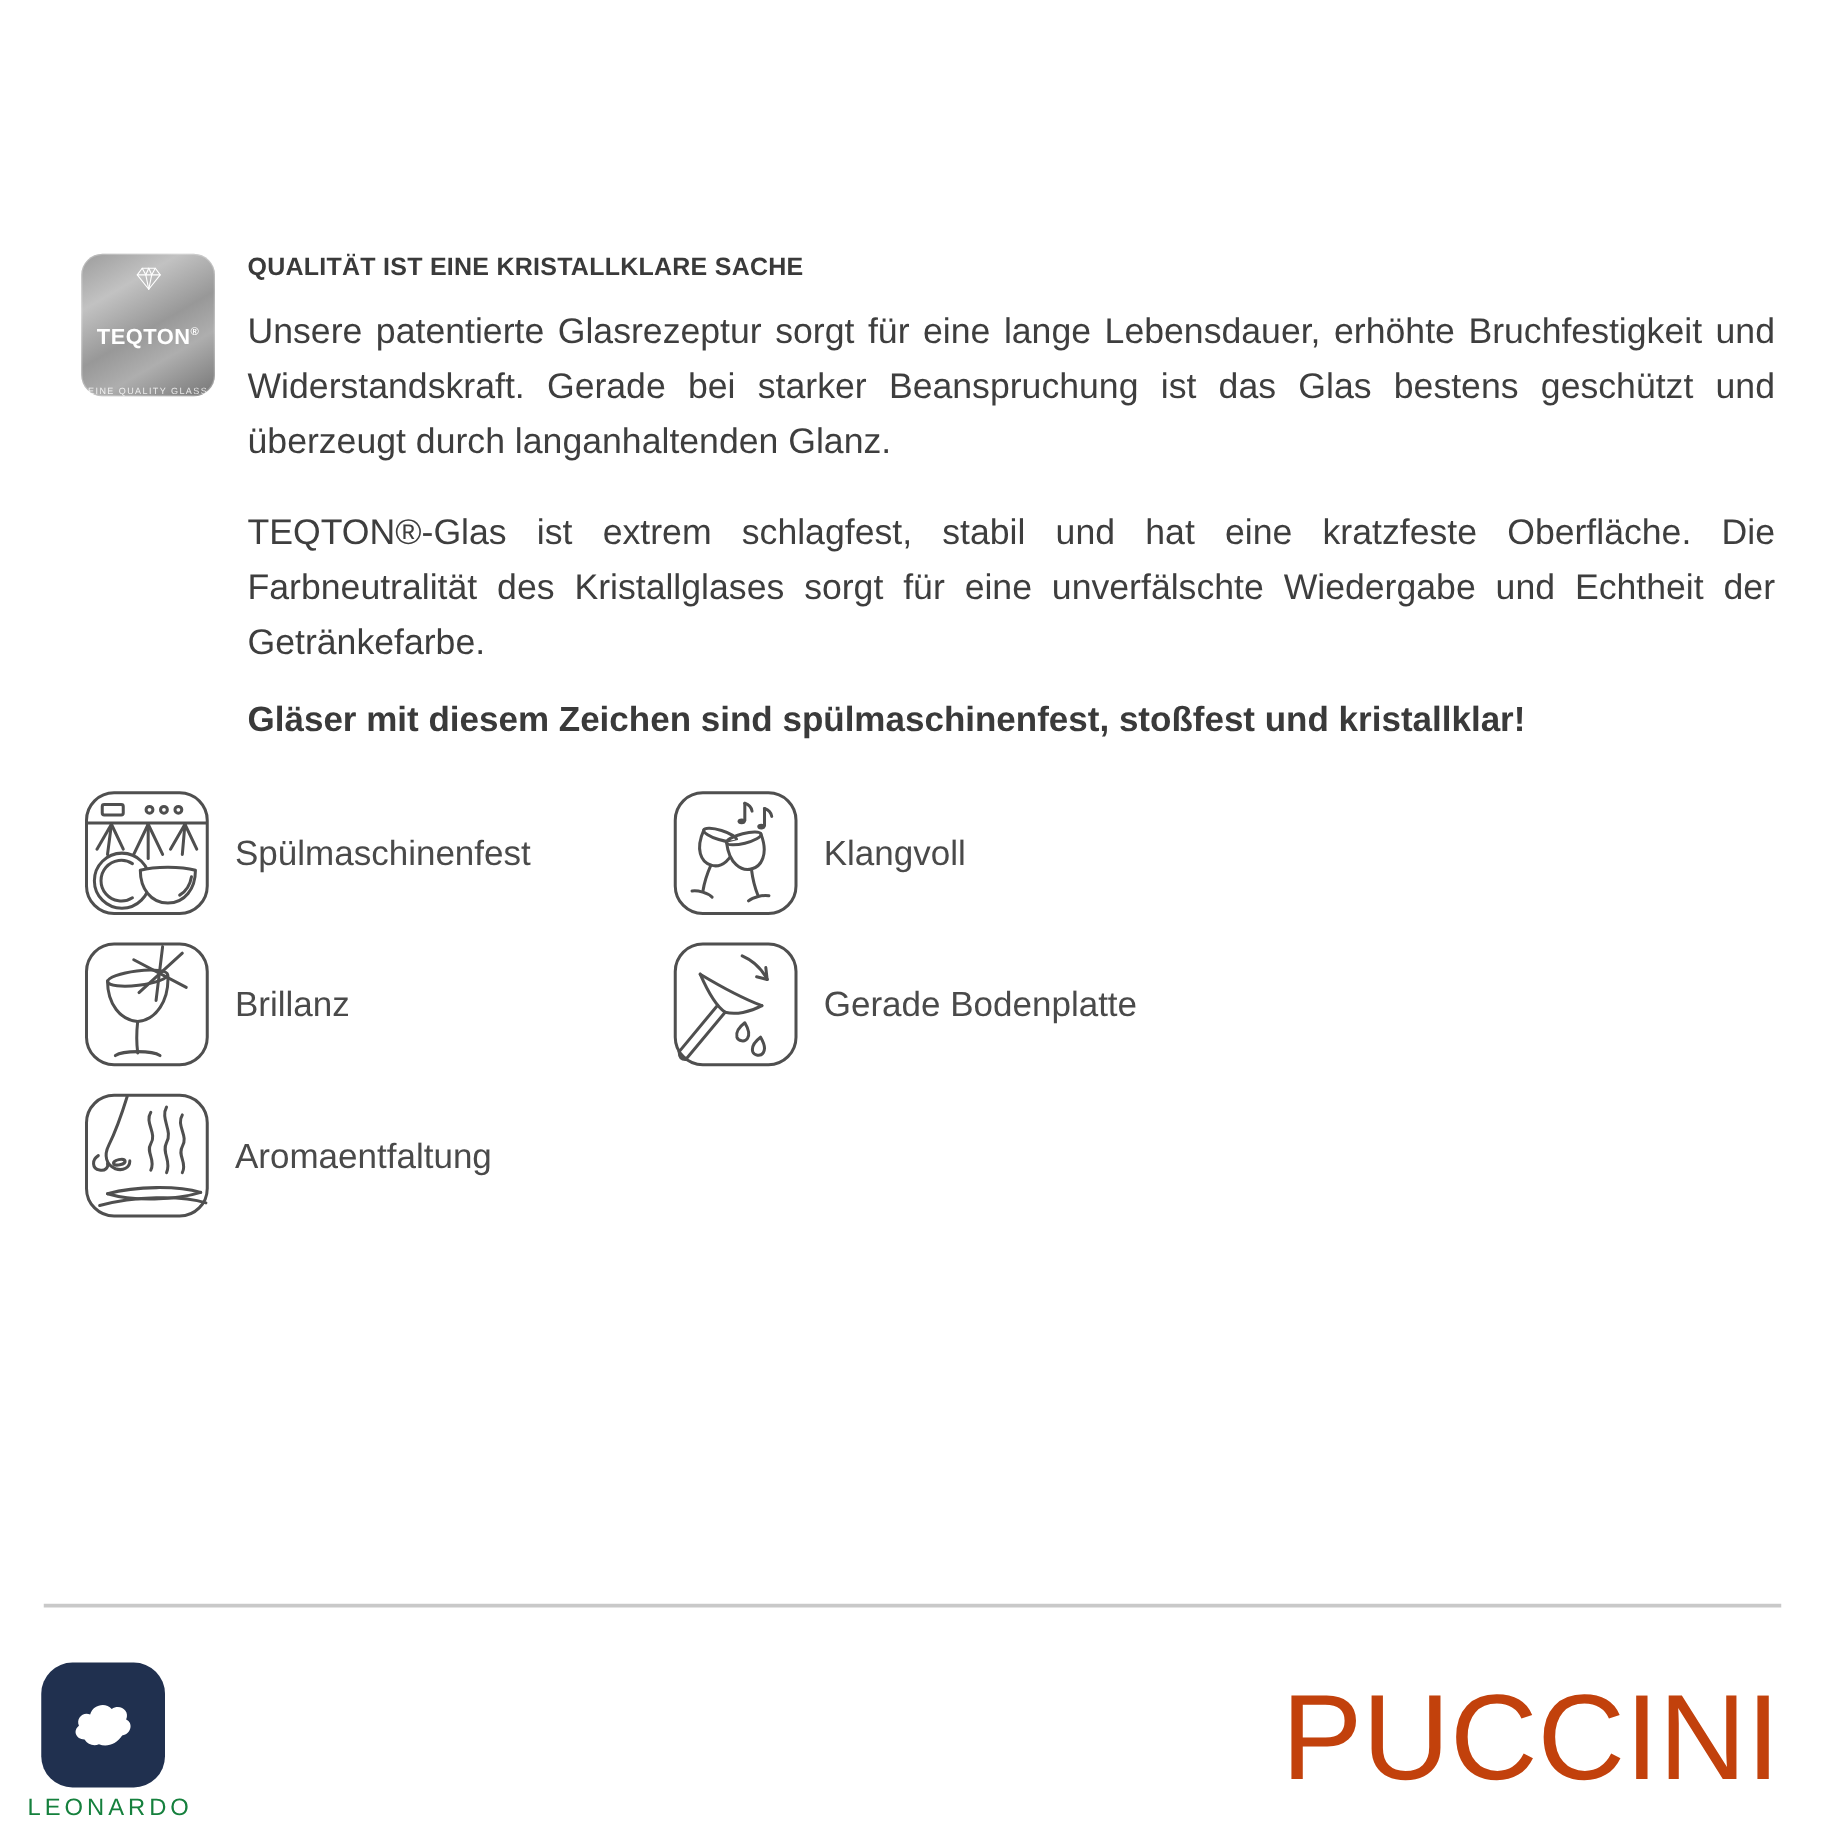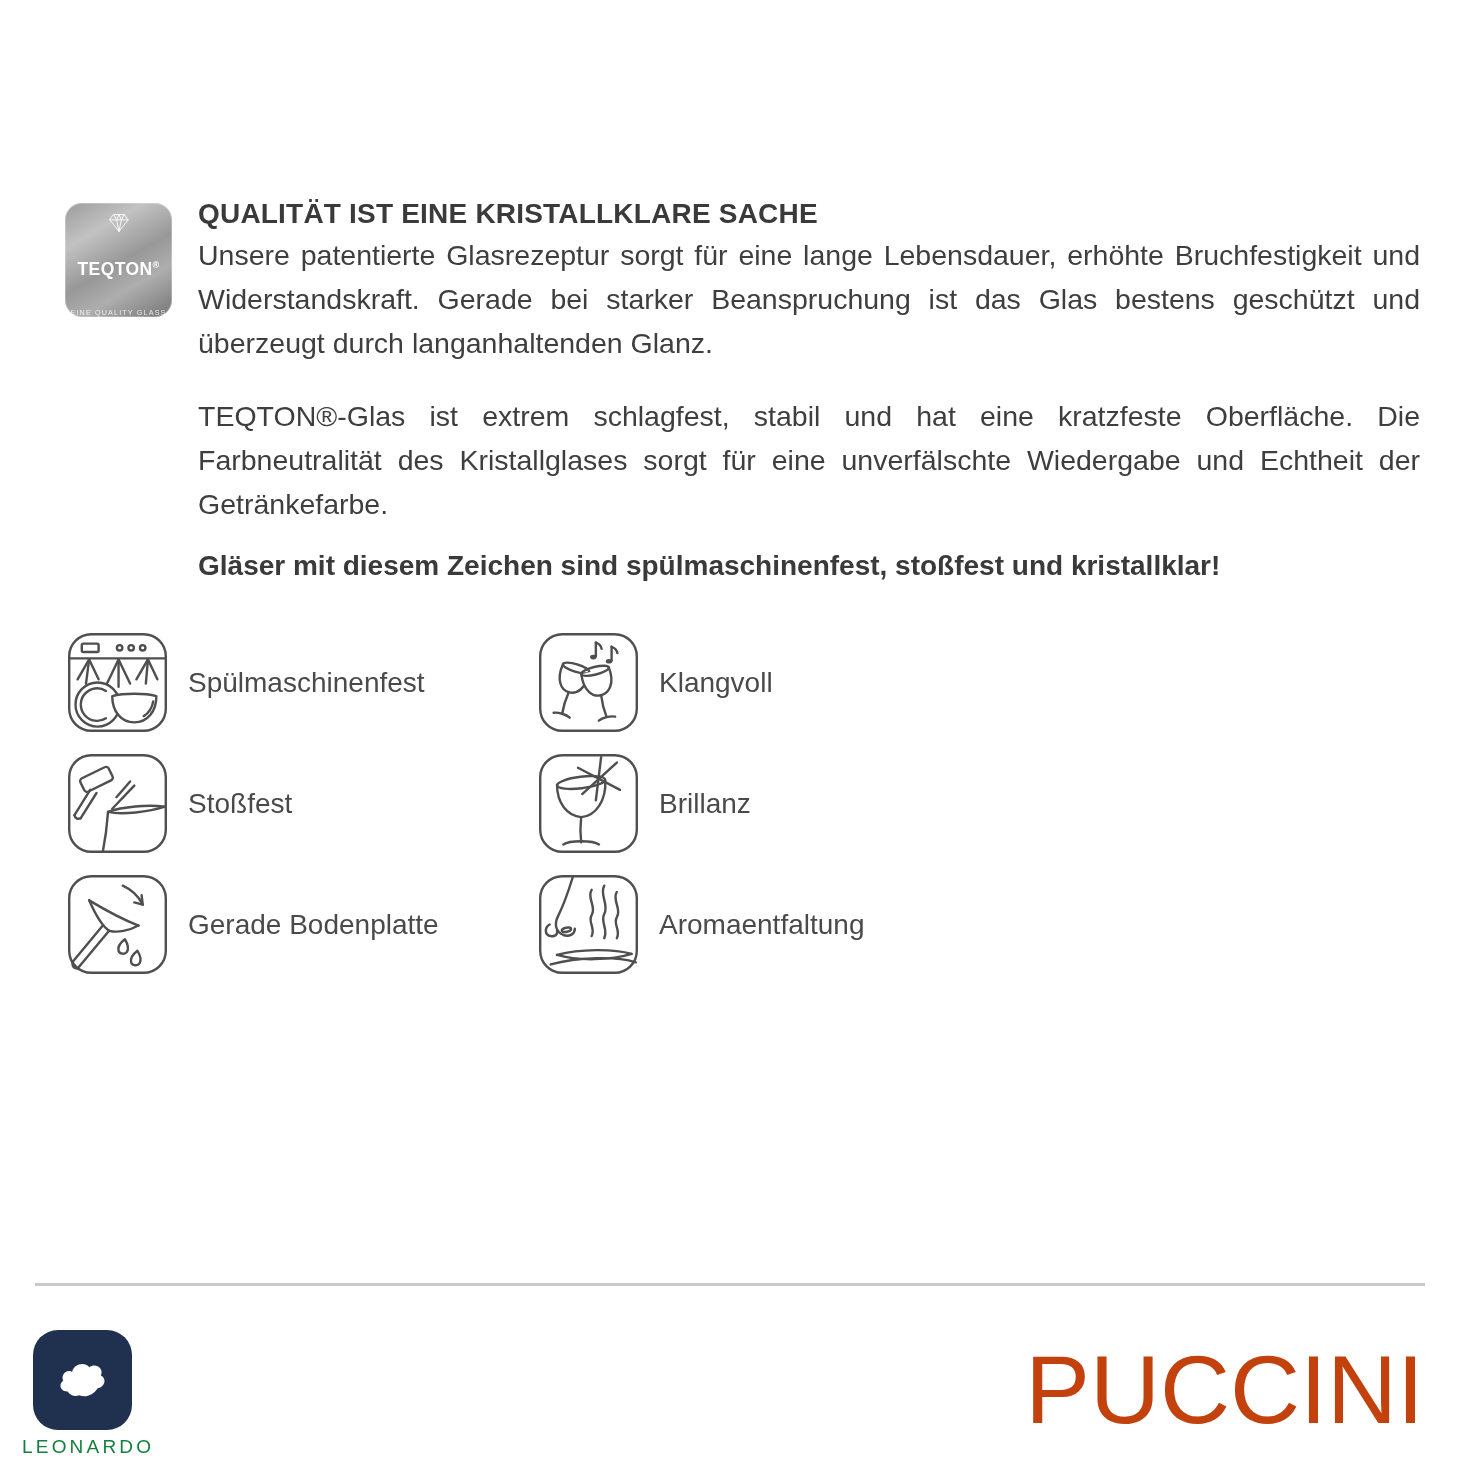--- a/index.html
+++ b/index.html
@@ -10,22 +10,22 @@
   .badge{position:absolute;left:65px;top:203px;width:107px;height:114px;border-radius:17px;
          background:linear-gradient(150deg,#9c9c9c 0%,#c2c2c2 26%,#989898 52%,#aeaeae 70%,#757575 100%);
          display:flex;flex-direction:column;align-items:center;box-shadow:inset 0 0 0 1px rgba(255,255,255,.25);gap:26px;}
   .badge svg{margin-top:9px;}
   .badge-brand{color:#ffffff;font-weight:bold;font-size:17.5px;letter-spacing:.4px;line-height:1;margin-top:1px;}
   .badge-brand sup{font-size:9px;}
   .badge-tag{color:rgba(255,255,255,.82);font-size:7.2px;letter-spacing:1.15px;margin-top:4px;white-space:nowrap;}
 
   
   .textblock{position:absolute;left:198px;top:196px;width:1222px;color:#3e3e3e;}
-  .textblock h1{margin:0;font-size:28px;line-height:36px;font-weight:bold;color:#3a3a3a;letter-spacing:.2px;}
-  .para{margin:1px 0 0;font-size:28.5px;line-height:44px;text-align:justify;}
+  .textblock h1{margin:0;font-size:20px;line-height:36px;font-weight:bold;color:#3a3a3a;letter-spacing:.2px;}
+  .para{margin:11px 0 0;font-size:28.5px;line-height:44px;text-align:justify;}
   .para2{margin-top:29px;}
   .highlight{margin:18px 0 0;font-size:28px;line-height:44px;font-weight:bold;color:#3a3a3a;}
 
   
   .features{position:absolute;left:65px;top:630px;display:grid;grid-template-columns:455px auto;row-gap:26px;gap:16px;}
   .feature{display:flex;align-items:center;}
   .ficon{width:105px;height:105px;flex:0 0 105px;}
   .ficon *{fill:none;stroke:#4f4f4f;stroke-width:2.3;stroke-linecap:round;stroke-linejoin:round;}
   .ficon .fill{fill:#4f4f4f;stroke:none;}
   .ficon .wfill{fill:#ffffff;}
@@ -110,35 +110,20 @@
         <g transform="translate(63 66) rotate(-14)">
           <path class="wfill" d="M-13.5 -28 C-15.5 -12 -8 -4 0 -4 C8 -4 15.5 -12 13.5 -28"></path>
           <ellipse cx="0" cy="-28" rx="13.5" ry="3.7"></ellipse>
           <path d="M0 -4 C-1 4 -1 10 0 17"></path>
           <path d="M-8 19 C-4 17 4 17 8 19"></path>
         </g>
       </svg>
       <span class="flabel">Klangvoll</span>
     </div>
 
-    <div class="feature">
-      <svg class="ficon" viewBox="0 0 100 100">
-        <rect x="4" y="4" width="92" height="92" rx="21"></rect>
-        <rect x="15" y="20" width="30" height="14" rx="3" transform="rotate(-26 30 27)"></rect>
-        <path d="M24 37 L9 61"></path>
-          <path d="M30 40 L15 64"></path>
-          <path d="M9 61 C9.5 64 12 65.5 15 64"></path>
-        <path d="M49 44 L62 29"></path>
-          <path d="M45 55 L66 33"></path>
-        <path d="M41 58 C55 53 78 51 95 53"></path>
-        <path d="M41 58 C54 61 80 58 95 53"></path>
-        <path d="M41 58 C40 72 38 86 36 96"></path>
-      </svg>
-      <span class="flabel">Stoßfest</span>
-    </div>
 
     <div class="feature">
       <svg class="ficon" viewBox="0 0 100 100">
         <rect x="4" y="4" width="92" height="92" rx="21"></rect>
         <ellipse cx="43" cy="30" rx="23" ry="5.5" transform="rotate(-7 43 30)"></ellipse>
         <path d="M20 32 C20 50 30 62 43 63"></path>
         <path d="M66 28 C67 47 57 62 43 63"></path>
         <path d="M43 63 C42 72 42 79 43 87"></path>
         <path d="M26 89 C32 85 54 85 60 89"></path>
         <path d="M62 6 L57 47"></path>

